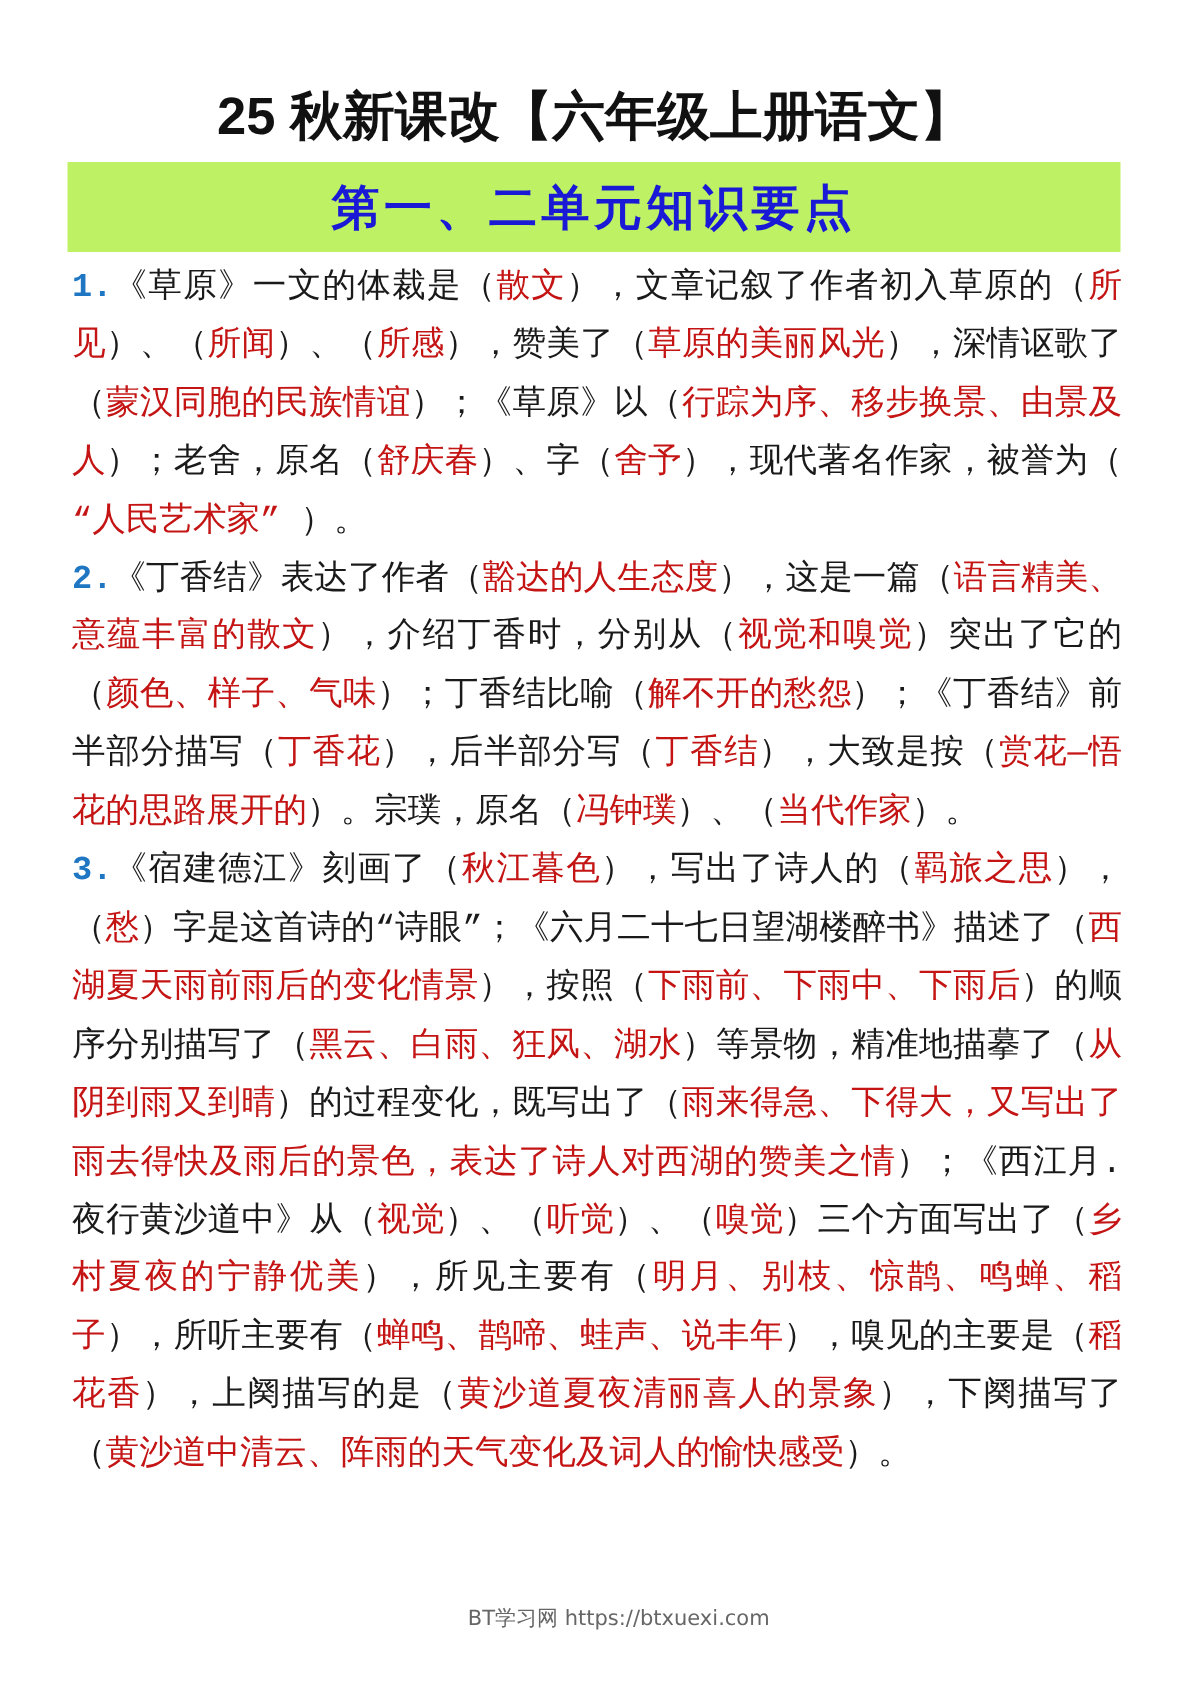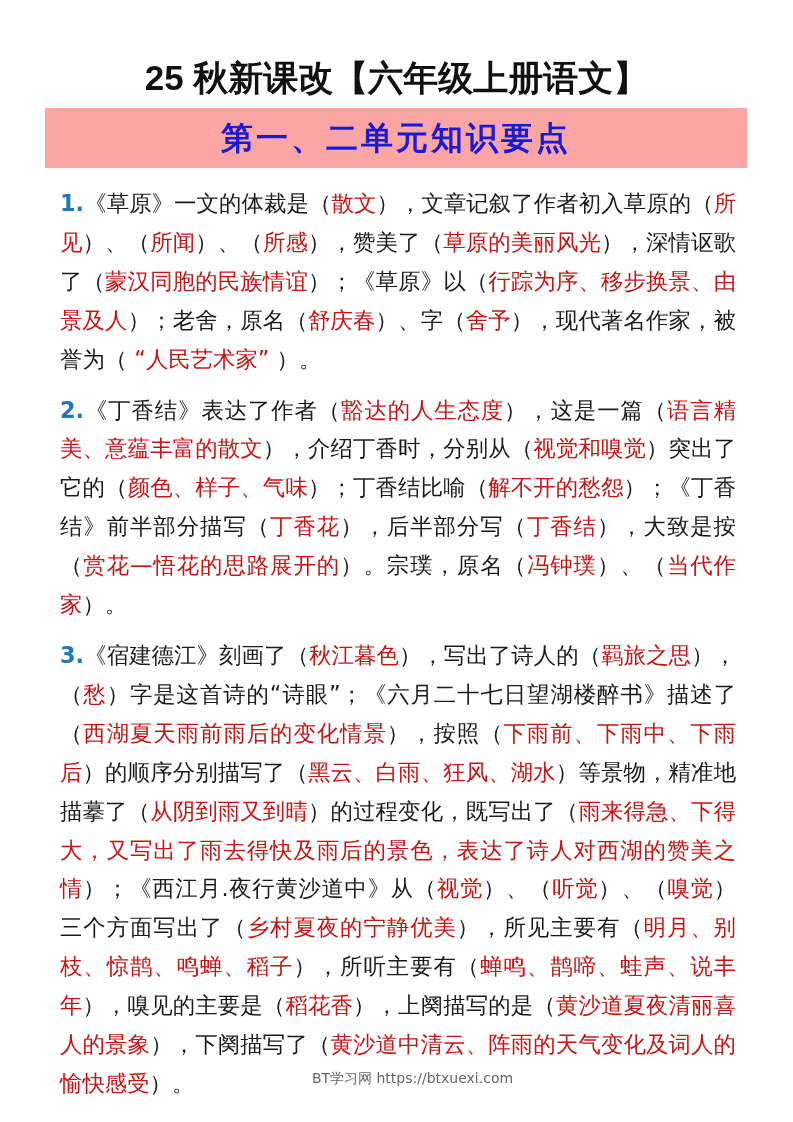--- a/index.html
+++ b/index.html
@@ -1,21 +1,21 @@
 <!DOCTYPE html>
 <html><head>
 <meta charset="utf-8">
 <style>
   html, body { margin:0; padding:0; background:#ffffff; }
   body { width:793px; height:1122px; position:relative; overflow:hidden; font-family:"DejaVu Sans", "Liberation Sans", sans-serif; }
   .title { position:absolute; left:0; right:0; top:50px; text-align:center; font-family:"Liberation Sans","DejaVu Sans",sans-serif; font-weight:bold; font-size:35px; line-height:56px; color:#111; letter-spacing:0px; }
-  .band { position:absolute; left:45px; top:108px; width:702px; height:60px; background:#fca5a5; }
+  .band { position:absolute; left:45px; top:108px; width:702px; height:60px; background:#bef264; }
   .subtitle { position:absolute; left:0; right:0; top:0; text-align:center; font-family:"DejaVu Serif","Liberation Serif",serif; font-weight:bold; font-size:32px; line-height:60px; color:#1a1ad6; letter-spacing:3px; }
   .content { position:absolute; left:48px; top:172px; width:700px; font-size:22.4px; line-height:38.9px; color:#1a1a1a; text-align:justify; }
-  .para { margin:12px; }
+  .para { margin:0;font-family:Liberation Mono, monospace; }
   .num { color:#1f77c4; font-weight:bold; }
   .r { color:#c41414; }
   .footer { position:absolute; left:0; right:0; top:1070px; text-align:center; font-size:14px; color:#666; font-family:"DejaVu Sans",sans-serif;margin-left:32px; }
 </style>
 </head>
 <body>
 
 <div class="title">25 秋新课改【六年级上册语文】</div>
 
 <div class="band">

